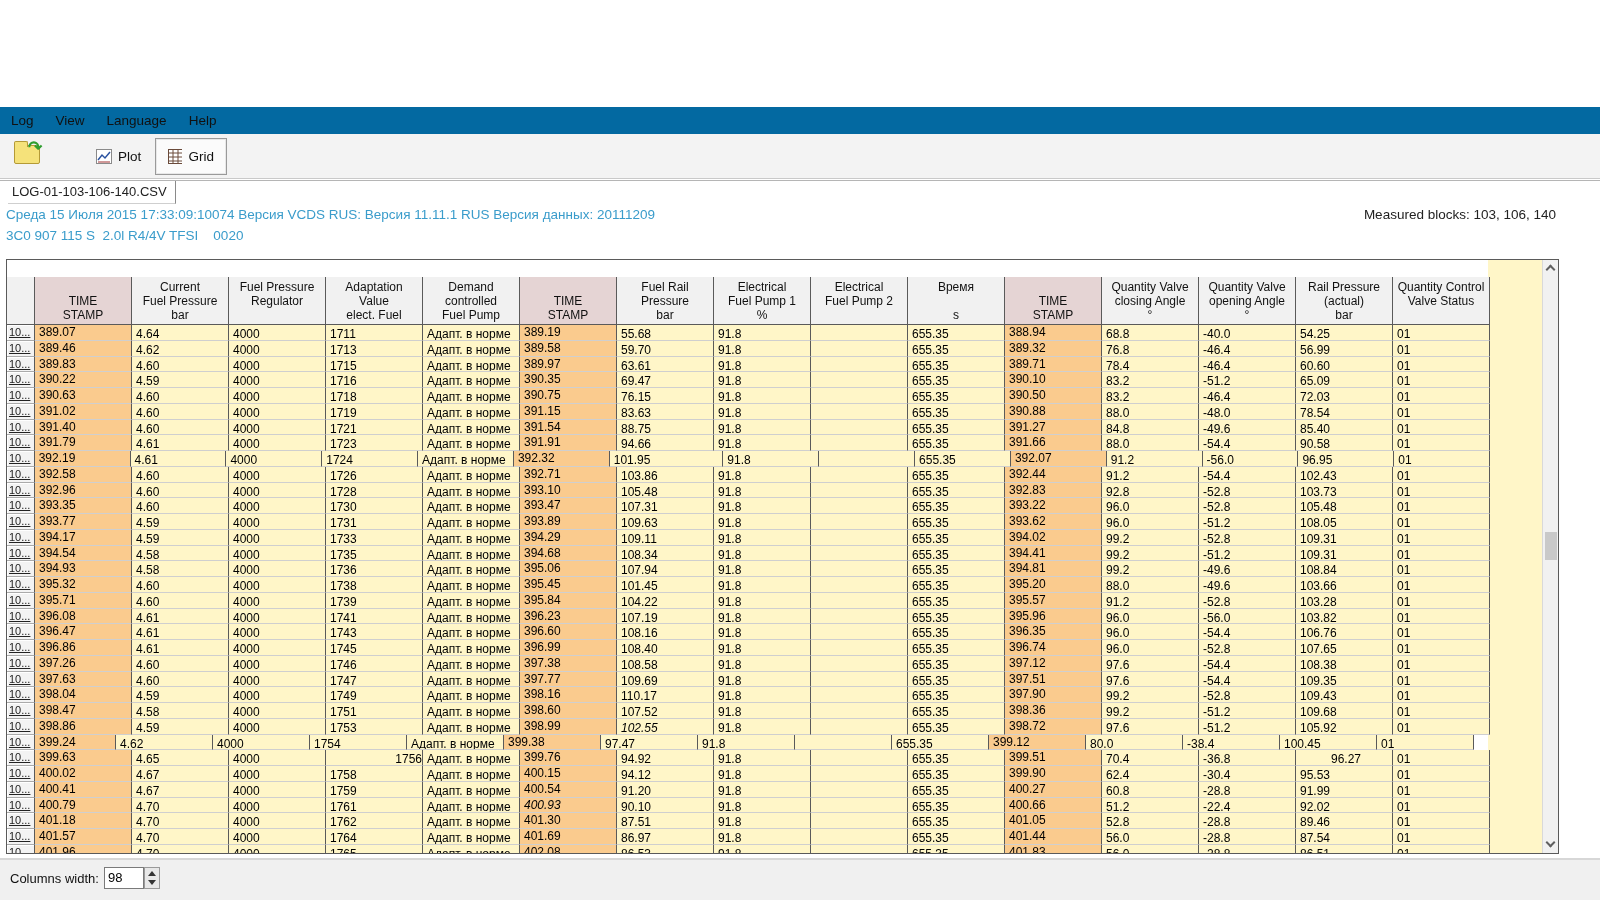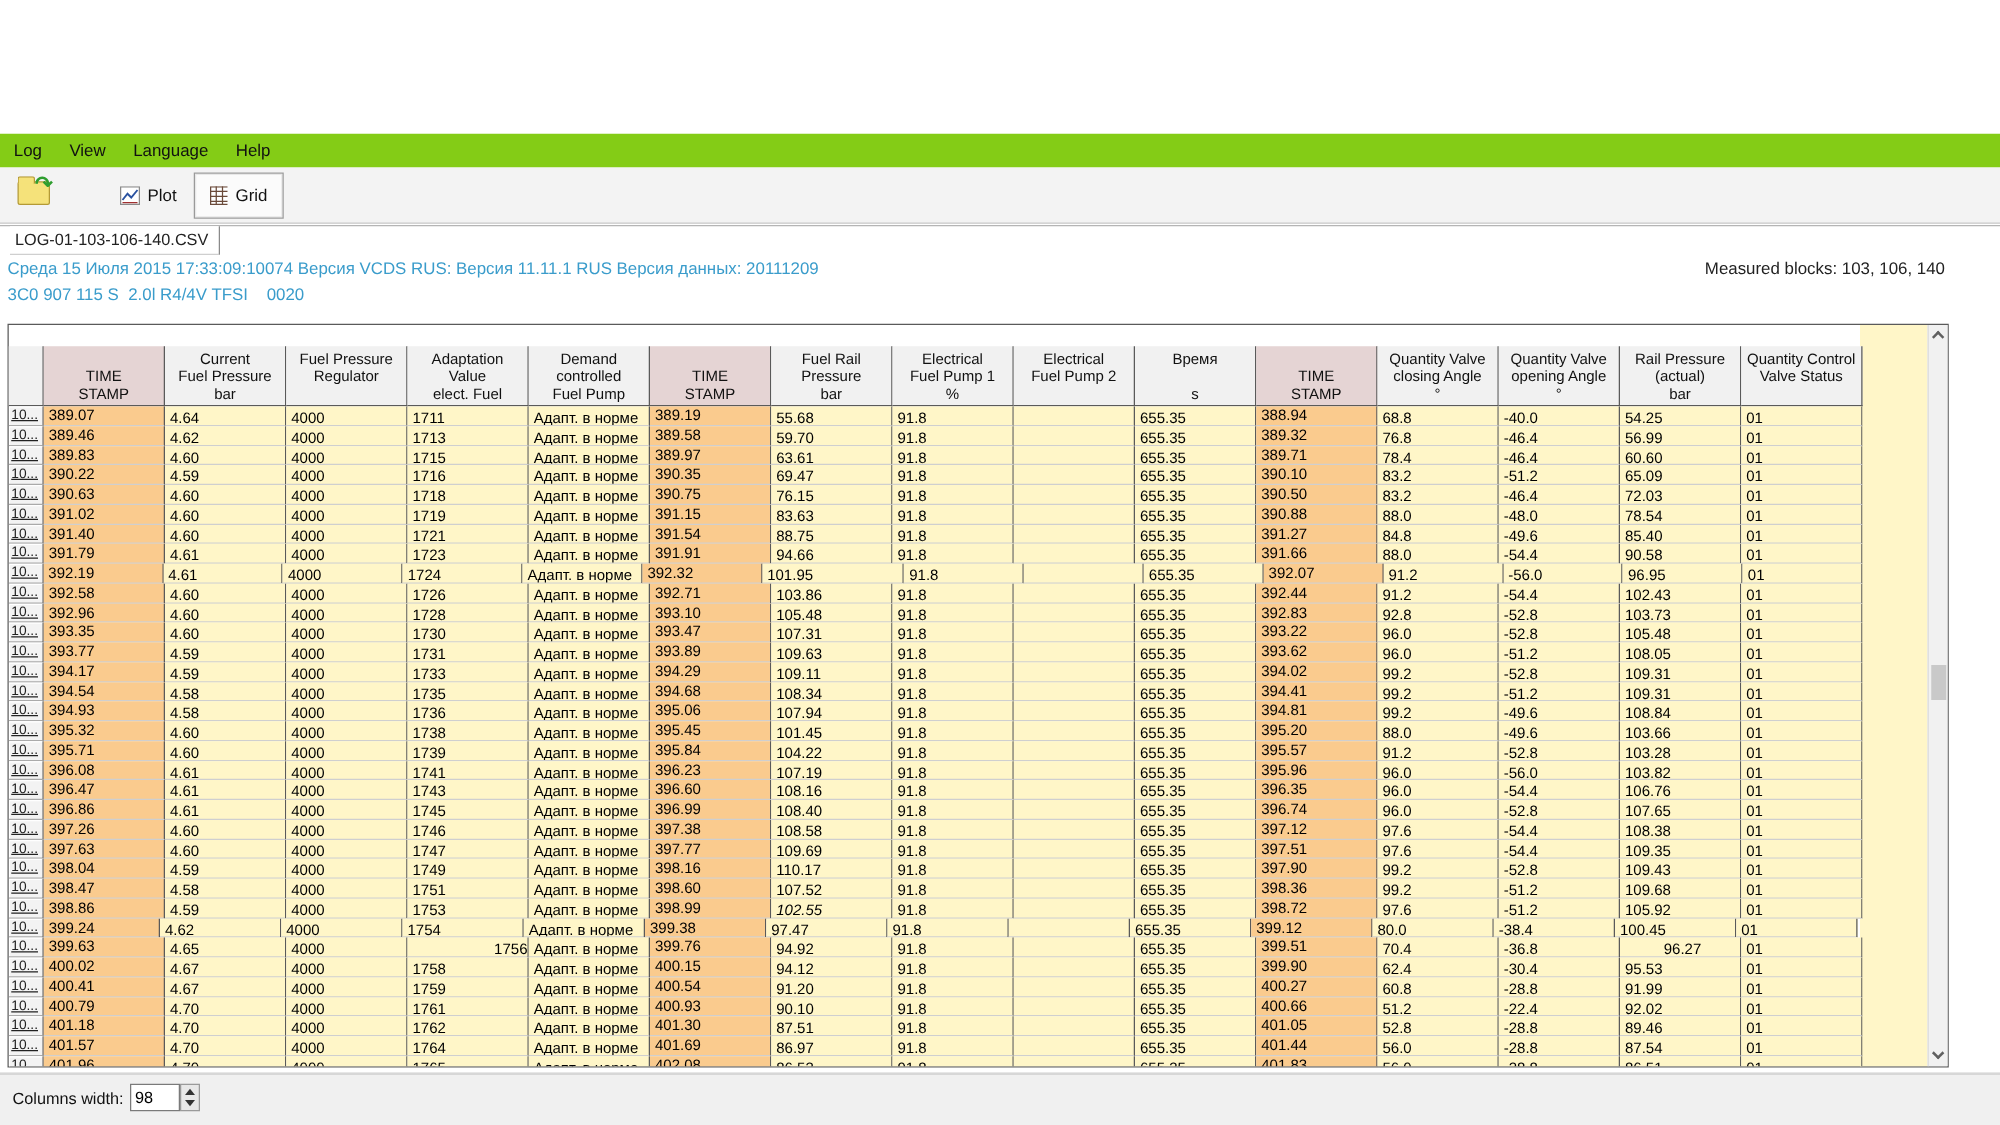--- a/index.html
+++ b/index.html
@@ -15,21 +15,21 @@
               background:linear-gradient(135deg,#22362c 0%,#3d6b4a 45%,#171f2b 100%);
               box-shadow:inset 1px 1px 0 #6fae7d; }
   .win-title { position:absolute; left:0; right:0; top:4px; text-align:center; font-size:15px; color:#333; }
   .caption-btn { position:absolute; top:0; height:27px; text-align:center; color:#333; }
   .btn-min  { left:1440px; width:34px; font-size:15px; line-height:20px; }
   .btn-max  { left:1476px; width:32px; }
   .restore-glyph { position:absolute; left:9px; top:8px; width:10px; height:9px; border:1px solid #333; background:#f2f2f2; }
   .restore-glyph:before { content:""; position:absolute; left:2px; top:-4px; width:10px; height:9px; border:1px solid #333; }
   .btn-close { left:1508px; width:57px; background:#c85050; color:#fff; font-size:14px; line-height:26px; }
 
-  .menubar { position:absolute; left:0; top:107px; width:1600px; height:27px; background:#84cc16; display:flex; align-items:flex-end; }
+  .menubar { position:absolute; left:0; top:107px; width:1600px; height:27px; background:#0369a1; display:flex; align-items:flex-end; }
   .menu-item { padding:0 11px; font-size:13.5px; color:#111; height:100%; line-height:27px; }
 
   .toolbar { position:absolute; left:0; top:134px; width:1600px; height:45px; background:#f3f3f3;
              border-bottom:1px solid #c9c9c9; }
   .tb-open { position:absolute; left:8px; top:3px; width:46px; height:38px; }
   .folder-icon { position:absolute; left:6px; top:8px; width:26px; height:19px; background:#f5e27a;
                  border:1px solid #b49a36; border-radius:2px; }
   .folder-icon:before { content:""; position:absolute; left:-1px; top:-5px; width:12px; height:5px;
                  background:#f5e27a; border:1px solid #b49a36; border-bottom:none; border-radius:2px 2px 0 0; }
   .folder-arrow { position:absolute; left:20px; top:0px; color:#2f9e2f; font-size:17px; font-weight:bold; }
@@ -649,21 +649,21 @@
           <div class="cell" style="width: 97px;"></div>
           <div class="cell" style="width: 97px;">655.35</div>
           <div class="cell ts" style="width: 97px;">398.72</div>
           <div class="cell" style="width: 97px;">97.6</div>
           <div class="cell" style="width: 97px;">-51.2</div>
           <div class="cell" style="width: 97px;">105.92</div>
           <div class="cell" style="width: 97px;">01</div>
         </div>
         <div class="grow">
           <div class="rowhdr" style="width: 28px;">10...</div>
-          <div class="cell ts" style="width: 93px;">399.24</div>
+          <div class="cell ts" style="width: 81px;">399.24</div>
           <div class="cell" style="width: 97px;">4.62</div>
           <div class="cell" style="width: 97px;">4000</div>
           <div class="cell" style="width: 97px;">1754</div>
           <div class="cell" style="width: 97px;">Адапт. в норме</div>
           <div class="cell ts" style="width: 97px;">399.38</div>
           <div class="cell" style="width: 97px;">97.47</div>
           <div class="cell" style="width: 97px;">91.8</div>
           <div class="cell" style="width: 97px;"></div>
           <div class="cell" style="width: 97px;">655.35</div>
           <div class="cell ts" style="width: 97px;">399.12</div>
@@ -726,21 +726,21 @@
           <div class="cell" style="width: 97px;">91.99</div>
           <div class="cell" style="width: 97px;">01</div>
         </div>
         <div class="grow">
           <div class="rowhdr" style="width: 28px;">10...</div>
           <div class="cell ts" style="width: 97px;">400.79</div>
           <div class="cell" style="width: 97px;">4.70</div>
           <div class="cell" style="width: 97px;">4000</div>
           <div class="cell" style="width: 97px;">1761</div>
           <div class="cell" style="width: 97px;">Адапт. в норме</div>
-          <div class="cell ts" style="width: 97px;">400.93</div>
+          <div class="cell ts" style="width: 97px; font-style: italic;">400.93</div>
           <div class="cell" style="width: 97px;">90.10</div>
           <div class="cell" style="width: 97px;">91.8</div>
           <div class="cell" style="width: 97px;"></div>
           <div class="cell" style="width: 97px;">655.35</div>
           <div class="cell ts" style="width: 97px;">400.66</div>
           <div class="cell" style="width: 97px;">51.2</div>
           <div class="cell" style="width: 97px;">-22.4</div>
           <div class="cell" style="width: 97px;">92.02</div>
           <div class="cell" style="width: 97px;">01</div>
         </div>

